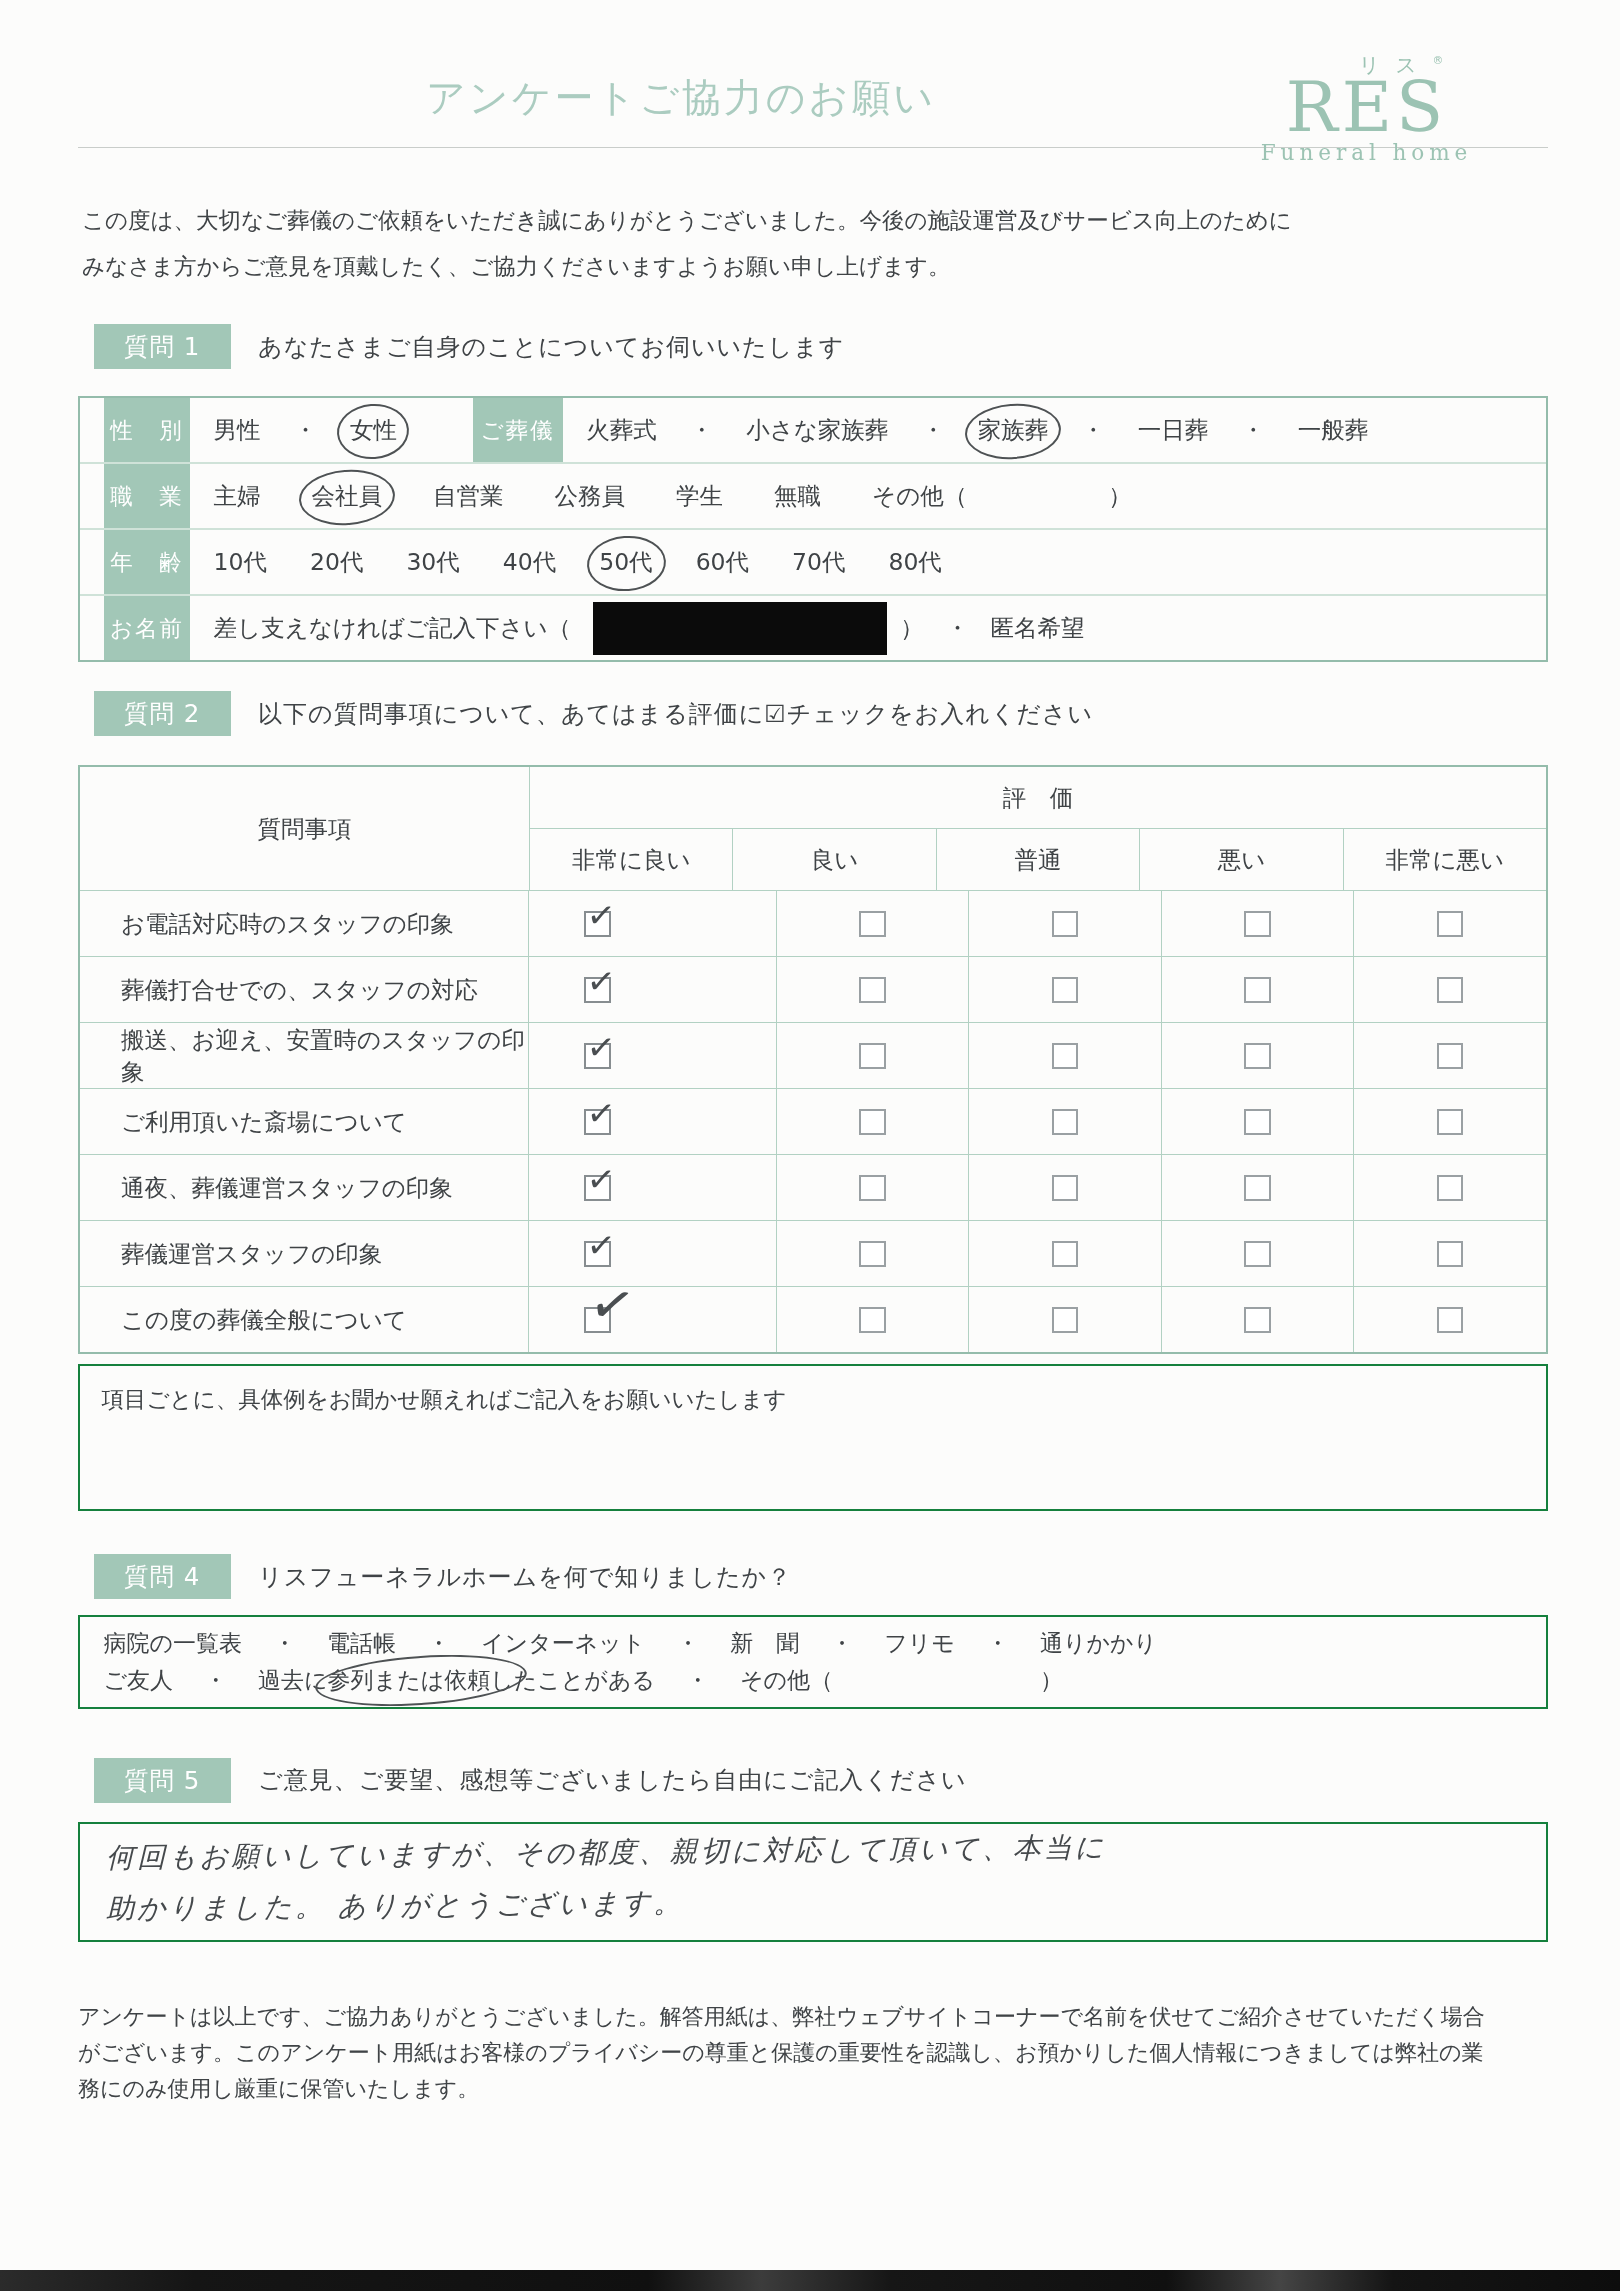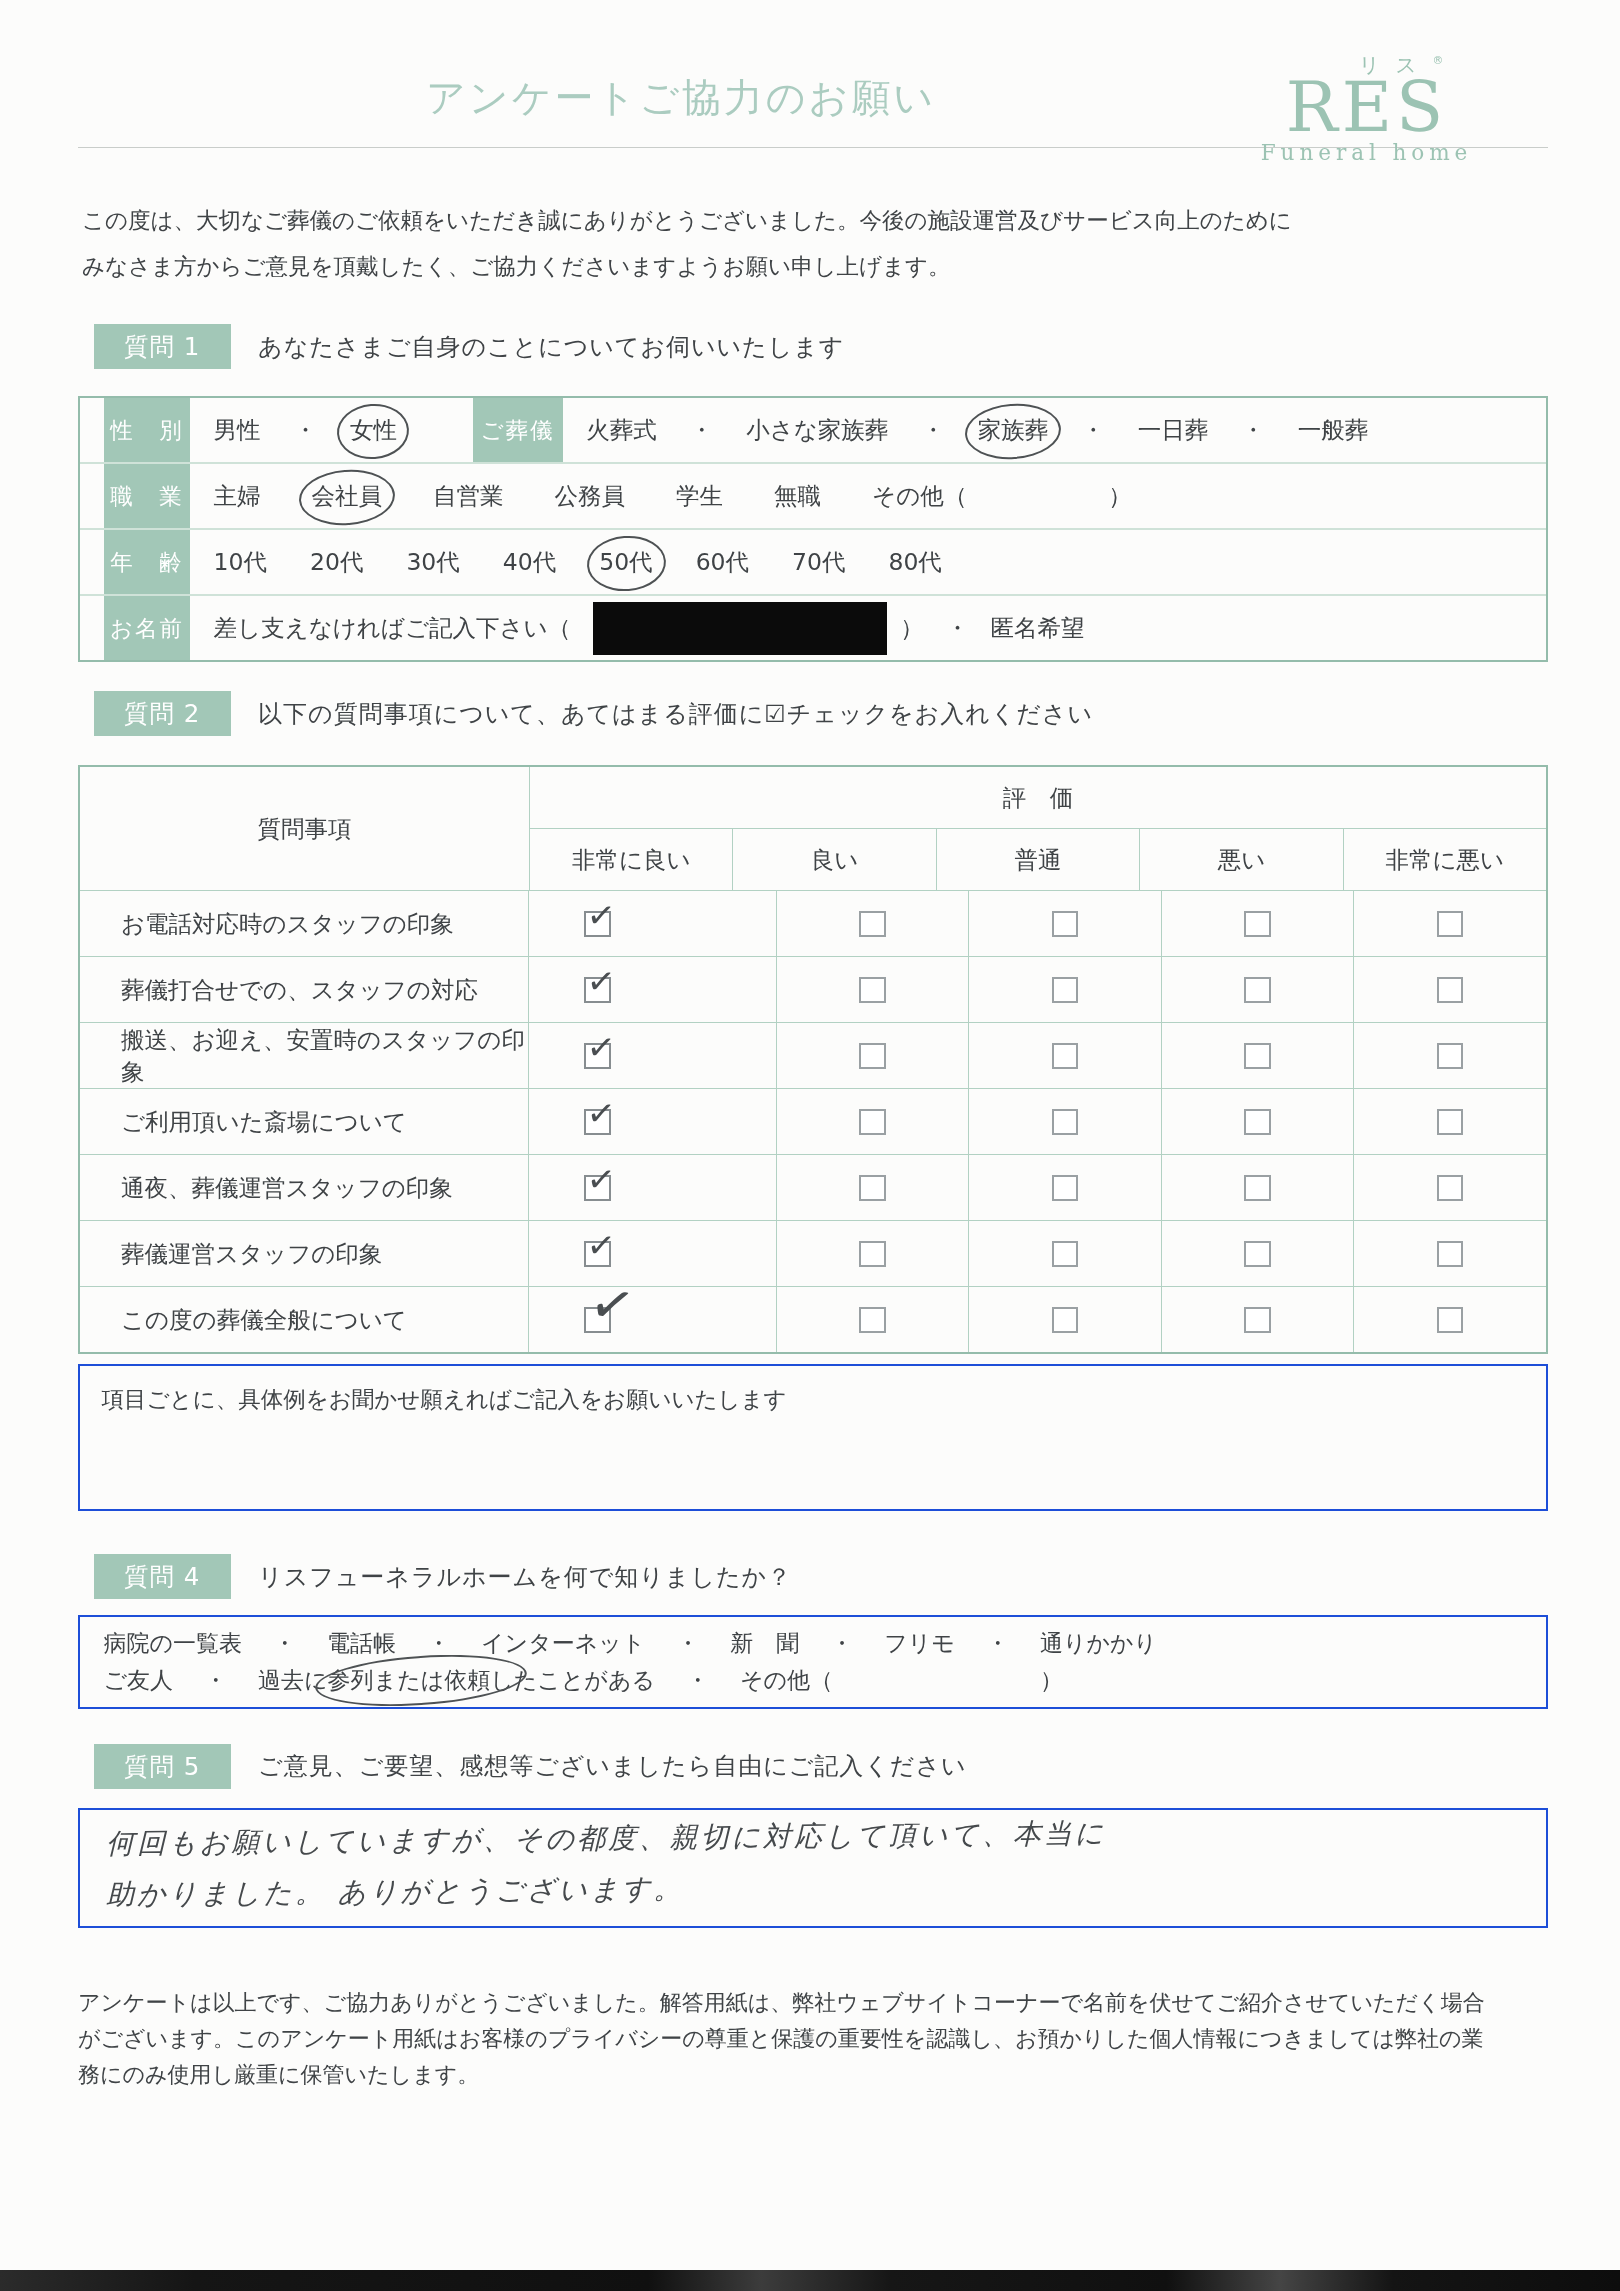--- a/index.html
+++ b/index.html
@@ -70,39 +70,39 @@
           border-right:1.5px solid var(--border-light,#b2d1c3);}
   .qcell:last-child{border-right:none;}
   .qcell.first{justify-content:flex-start;padding-left:55px;}
   .cbox{width:22.5px;height:22.5px;border:2px solid var(--checkbox,#878d90);background:#fff;position:relative;}
   .qcell:not(.first) .cbox{border-color:#9aa0a3;}
   .tick{position:absolute;left:1px;top:-14.7px;font-size:34px;color:#4a4e51;line-height:1;
         transform:rotate(6deg);font-weight:bold;}
   .q2row:nth-child(7) .tick{font-size:53px;top:-31px;left:3.9px;transform:rotate(12deg);}
 
   
-  .abox{border:2px solid #1d4ed8;box-sizing:border-box;}
+  .abox{border:2px solid #15803d;box-sizing:border-box;}
   .box3{margin-top:9.8px;height:147px;padding:17.6px 21.6px;font-size:22.5px;}
   .box4{margin-top:15.7px;height:94px;padding:3.9px 23.5px;display:flex;flex-direction:column;
         justify-content:space-evenly;font-size:23px;}
   .box5{margin-top:19.6px;height:120px;padding:7.8px 25.5px;}
   .hand{font-size:28px;color:var(--hand,#45494c);font-style:italic;letter-spacing:2.9px;
         line-height:51px;transform:rotate(-0.6deg);transform-origin:left top;white-space:nowrap;}
 
   .footer{margin-top:57px;font-size:22px;line-height:36px;}
 
   .scanstrip{position:absolute;left:0;bottom:0;width:100%;height:22.5px;
      background:linear-gradient(90deg,#2b2b2b 0%,#151515 12%,#101010 40%,#3c3c3c 47%,
                 #161616 55%,#101010 72%,#454545 79%,#141414 86%,#0d0d0d 100%);}
 
   .mt-q1{margin-top:35px;}
   .mt-q2{margin-top:29px;}
   .mt-q3{margin-top:25.5px;}
   .mt-q4{margin-top:43px;}
-  .mt-q5{margin-top:35px;text-align:center;}
+  .mt-q5{margin-top:49px;text-align:center;}
 </style>
 </head>
 <body>
 
 <div class="page">
   <div class="content">
 
     <div class="hdr">
       <div class="title">アンケートご協力のお願い</div>
       <div class="logo">

